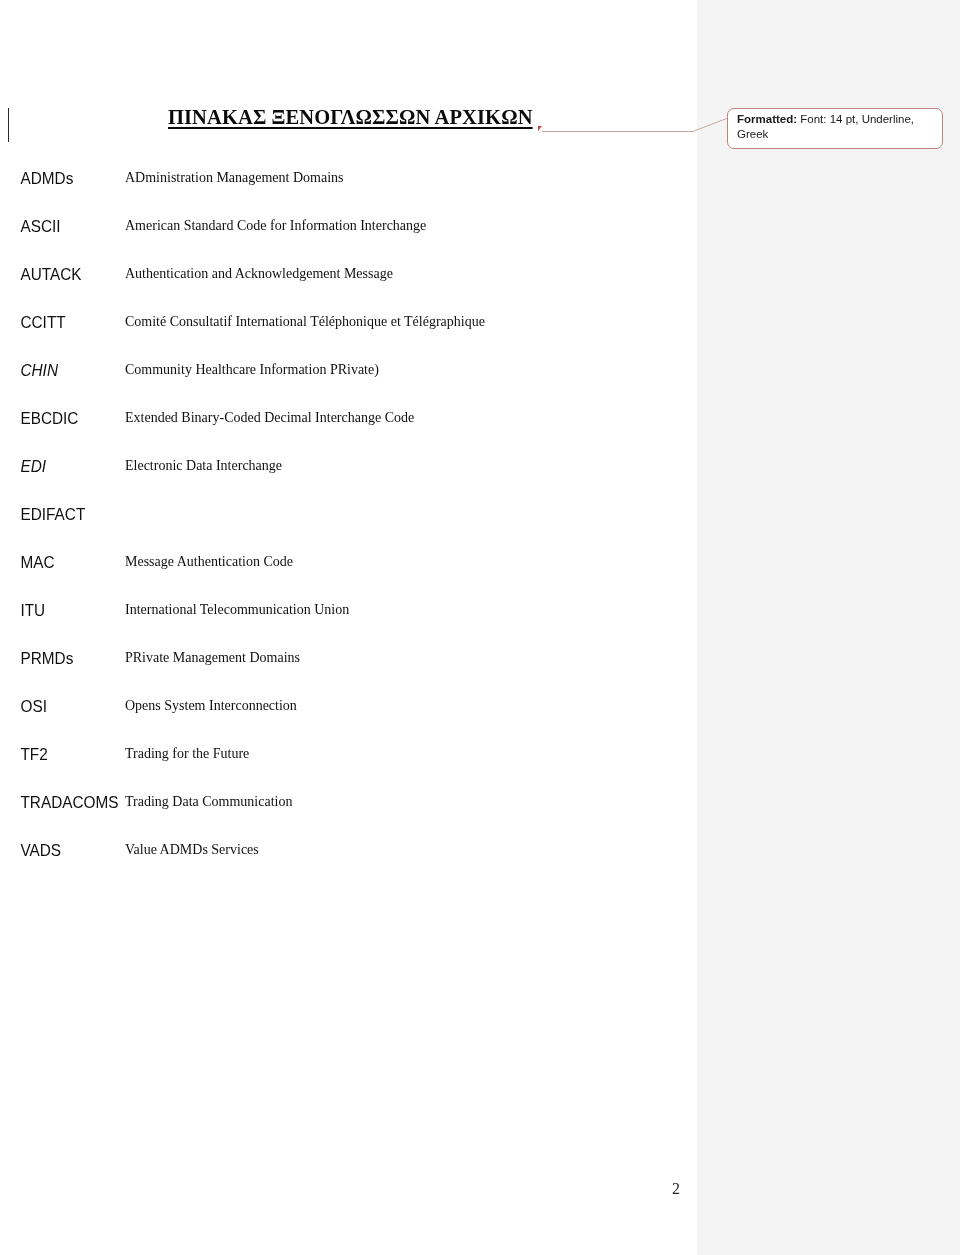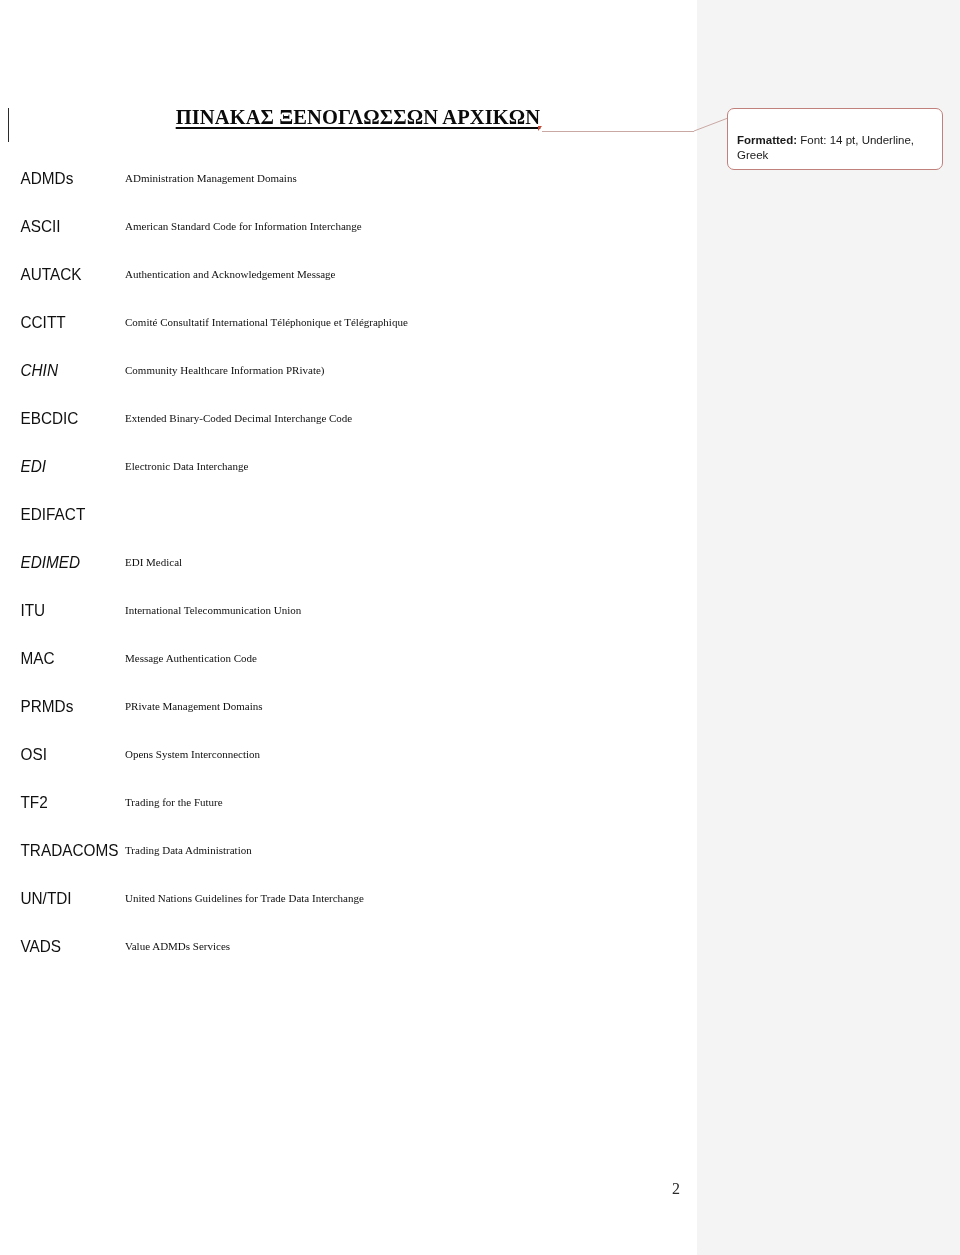--- a/index.html
+++ b/index.html
@@ -34,21 +34,21 @@
     height: 34px;
     background: #2b2b2b;
   }
 
   
   #doc-title {
     position: absolute;
     left: 168px;
     top: 106px;
     width: 380px;
-    text-align: center;
+    text-align: left;
     font-family: "Liberation Serif", serif;
     font-size: 20.5px;
     font-weight: bold;
     color: #0a0a0a;
     text-decoration: underline;
     text-underline-offset: 3px;
     letter-spacing: 0.1px;
     white-space: nowrap;
   }
 
@@ -80,21 +80,21 @@
     overflow: visible;
   }
 
   
   #formatted-comment {
     position: absolute;
     left: 727px;
     top: 108px;
     width: 216px;
     box-sizing: border-box;
-    padding: 24px 9px 7px 9px;
+    padding: 3px 9px 7px 9px;
     background: #ffffff;
     border: 1px solid #c0807c;
     border-radius: 7px;
     font-family: "Liberation Sans", sans-serif;
     font-size: 11.5px;
     line-height: 14.5px;
     color: #1a1a1a;
   }
   #formatted-comment .fc-label {
     font-weight: bold;
@@ -125,21 +125,21 @@
     transform: scaleX(0.93);
     transform-origin: left center;
   }
   .abbr-cell.italic {
     font-style: italic;
   }
   .def-cell {
     flex: 1 1 auto;
     padding-right: 70px;
     font-family: "Liberation Serif", serif;
-    font-size: 11px;
+    font-size: 14px;
     line-height: 20px;
     color: #101010;
   }
 
   
   .glossary-row { margin-bottom: 14px; margin-top: 28px; }
   .glossary-row.tight { margin-bottom: 1px; }
 
   
   #page-number {
@@ -196,50 +196,42 @@
       <div class="def-cell">Extended Binary-Coded Decimal Interchange Code</div>
     </div>
     <div class="glossary-row">
       <div class="abbr-cell italic">EDI</div>
       <div class="def-cell">Electronic Data Interchange</div>
     </div>
     <div class="glossary-row tight">
       <div class="abbr-cell">EDIFACT</div>
     </div>
     <div class="glossary-row">
-      <div class="abbr-cell italic">EDIMED</div>
-      <div class="def-cell">EDI Medical</div>
+      <div class="abbr-cell">MAC</div>
+      <div class="def-cell">Message Authentication Code</div>
     </div>
     <div class="glossary-row">
       <div class="abbr-cell">ITU</div>
       <div class="def-cell">International Telecommunication Union</div>
     </div>
     <div class="glossary-row">
-      <div class="abbr-cell">MAC</div>
-      <div class="def-cell">Message Authentication Code</div>
-    </div>
-    <div class="glossary-row">
       <div class="abbr-cell">PRMDs</div>
       <div class="def-cell">PRivate Management Domains</div>
     </div>
     <div class="glossary-row">
       <div class="abbr-cell">OSI</div>
       <div class="def-cell">Opens System Interconnection</div>
     </div>
     <div class="glossary-row">
       <div class="abbr-cell">TF2</div>
       <div class="def-cell">Trading for the Future</div>
     </div>
     <div class="glossary-row">
       <div class="abbr-cell">TRADACOMS</div>
-      <div class="def-cell">Trading Data Administration</div>
-    </div>
-    <div class="glossary-row">
-      <div class="abbr-cell">UN/TDI</div>
-      <div class="def-cell">United Nations Guidelines for Trade Data Interchange</div>
+      <div class="def-cell">Trading Data Communication</div>
     </div>
     <div class="glossary-row">
       <div class="abbr-cell">VADS</div>
       <div class="def-cell">Value ADMDs Services</div>
     </div>
   </div>
 
 <div id="page-number">2</div>
 
 </body></html>

